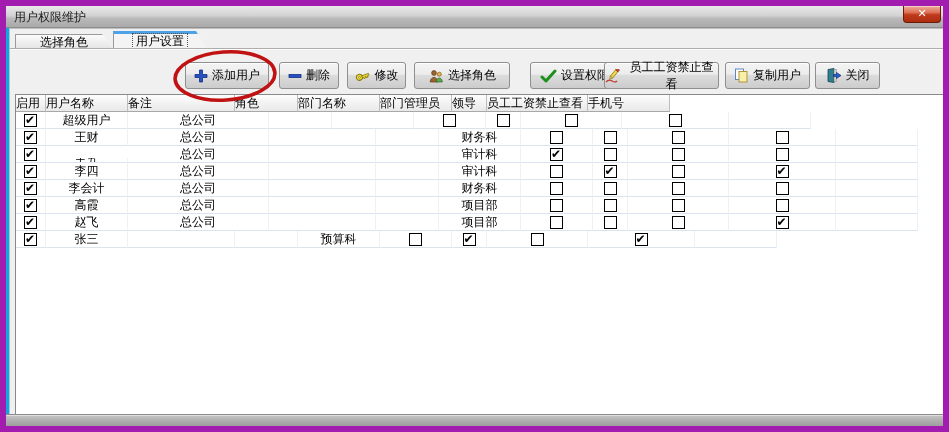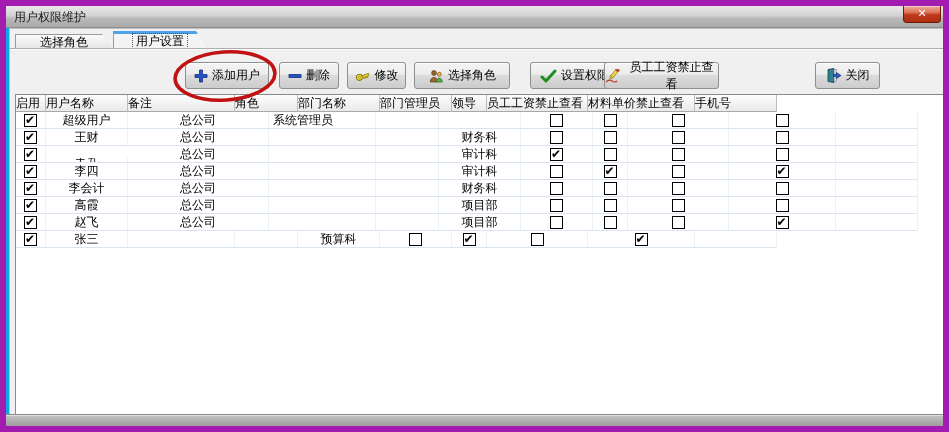--- a/index.html
+++ b/index.html
@@ -155,20 +155,29 @@
             <path d="M1 13 Q4 10 7 12 Q10 14 12 12" fill="none" stroke="#C23A2A" stroke-width="1.2"></path>
             <g transform="rotate(40 8 6)">
               <rect x="6.7" y="0" width="3" height="8.5" fill="#F0D44A" stroke="#8A7A10" stroke-width="0.7"></rect>
               <rect x="6.7" y="-2" width="3" height="2.4" fill="#D84A3A" stroke="#8A2A1A" stroke-width="0.7"></rect>
               <path d="M6.7 8.5 h3 l-1.5 3 z" fill="#E8C89A" stroke="#8A7A10" stroke-width="0.6"></path>
             </g>
           </svg>
         </span>
       <span>员工工资禁止查看</span>
     </button>
+    <button class="tb-btn" style="left:715px;width:85px;">
+      <span>
+          <svg width="15" height="15" viewBox="0 0 15 15">
+            <rect x="1.5" y="1" width="8" height="10.5" fill="#FFFFFF" stroke="#5C87C0" stroke-width="1"></rect>
+            <rect x="5" y="3.5" width="8" height="10.5" fill="#F8EFA9" stroke="#B0953A" stroke-width="1"></rect>
+          </svg>
+        </span>
+      <span>复制用户</span>
+    </button>
     <button class="tb-btn" style="left:805px;width:65px;">
       <span>
           <svg width="16" height="15" viewBox="0 0 16 15">
             <path d="M2 1.5 L8 0.5 V14.5 L2 13.5 Z" fill="#2E7F8F" stroke="#14424C" stroke-width="0.8"></path>
             <rect x="8" y="1.5" width="2.2" height="12" fill="#D8D8D8" stroke="#888" stroke-width="0.6"></rect>
             <path d="M15 7.5 L10.5 4.5 v2 H7.5 v2 h3 v2 z" fill="#2B5FD0" stroke="#132E75" stroke-width="0.7"></path>
           </svg>
         </span>
       <span>关闭</span>
     </button>
@@ -176,31 +185,29 @@
     <div class="grid">
       <div class="grid-header" id="grid-header">
           <div class="h-cell" style="width: 30px;">启用</div>
           <div class="h-cell" style="width: 82px;">用户名称</div>
           <div class="h-cell" style="width: 107px;">备注</div>
           <div class="h-cell" style="width: 63px;">角色</div>
           <div class="h-cell" style="width: 82px;">部门名称</div>
           <div class="h-cell" style="width: 72px;">部门管理员</div>
           <div class="h-cell" style="width: 35px;">领导</div>
           <div class="h-cell" style="width: 101px;">员工工资禁止查看</div>
-          <div class="h-cell" style="width: 107px;">材料单价禁止查看</div>
           <div class="h-cell" style="width: 82px;">手机号</div>
         </div>
       <div id="grid-body">
           <div class="grid-row">
             <div class="d-cell" style="width: 30px;">
               <span class="cb checked"></span>
             </div>
             <div class="d-cell" style="width: 82px;">超级用户</div>
             <div class="d-cell" style="width: 141px;">总公司</div>
-            <div class="d-cell left" style="width: 107px;">系统管理员</div>
             <div class="d-cell" style="width: 63px;"></div>
             <div class="d-cell" style="width: 82px;"></div>
             <div class="d-cell" style="width: 72px;">
               <span class="cb"></span>
             </div>
             <div class="d-cell" style="width: 35px;">
               <span class="cb"></span>
             </div>
             <div class="d-cell" style="width: 101px;">
               <span class="cb"></span>

